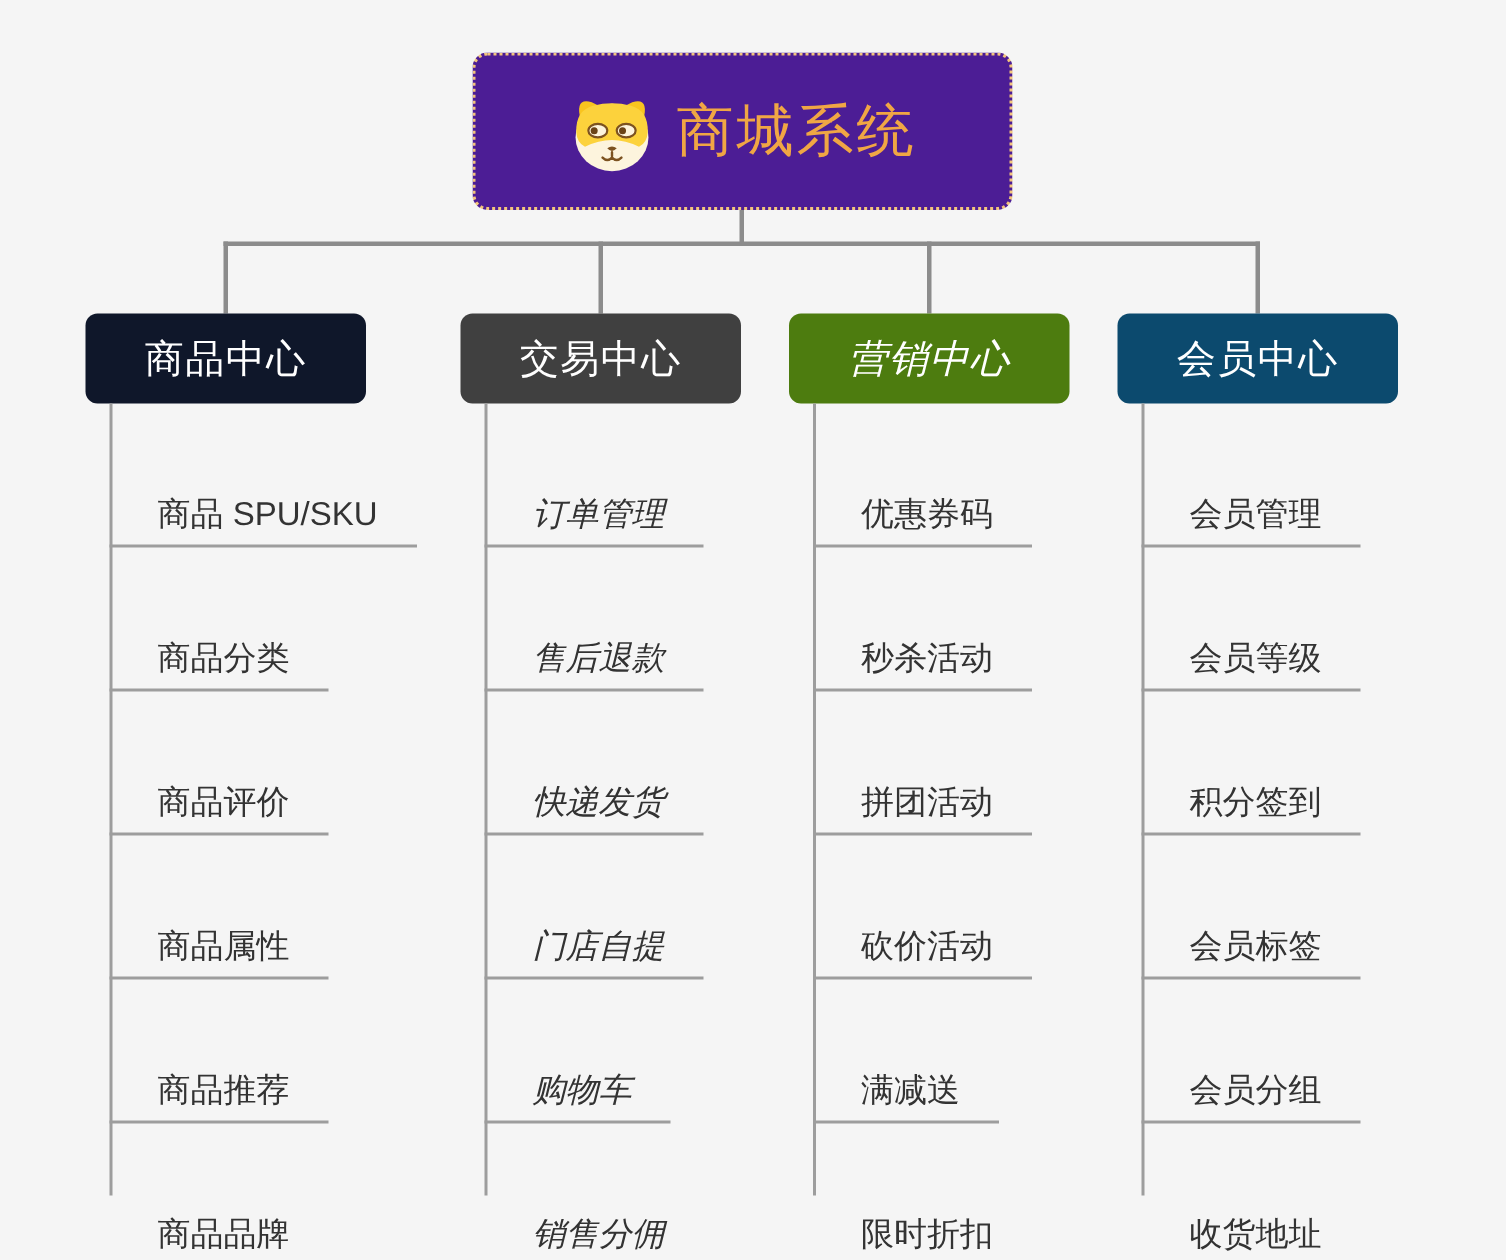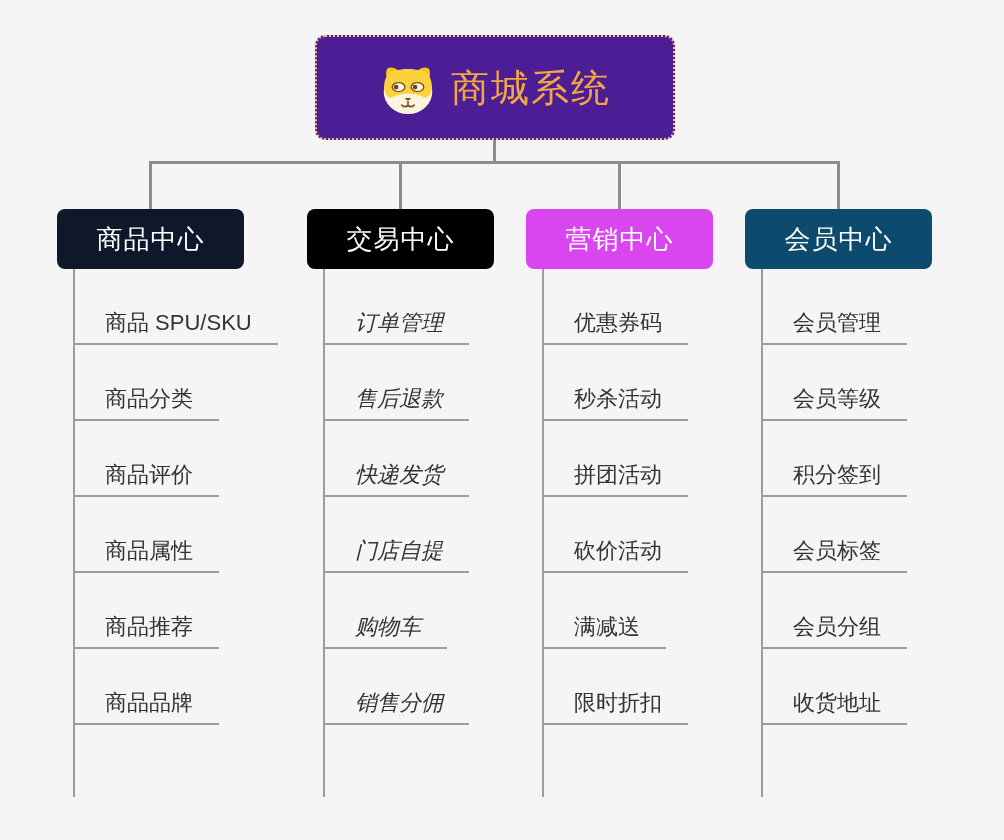--- a/index.html
+++ b/index.html
@@ -29,21 +29,21 @@
   .branch-header{
     position:absolute;top:209px;width:187px;height:60px;
     border-radius:8px;color:#ffffff;font-size:26px;
     display:flex;align-items:center;justify-content:center;
     letter-spacing:1px;cursor:default;
   }
   
   .leaves{position:absolute;top:269px;}
   .leaves .vline{position:absolute;left:0;top:0;width:2px;height:528px;background:#9d9d9d;}
   .leaf{
-    height:76px;box-sizing:border-box;
+    height:96px;box-sizing:border-box;
     display:flex;align-items:flex-end;
     width:max-content;white-space:nowrap;
     border-bottom:2px solid #9d9d9d;
     padding:0 26px 5px 32px;
     font-size:22px;color:#333333;
     cursor:default;
   }
 </style>
 </head>
 <body>
@@ -77,32 +77,32 @@
       <div class="leaves" style="left: 73px;">
         <div class="vline"></div>
         <div class="leaf">商品 SPU/SKU</div>
         <div class="leaf">商品分类</div>
         <div class="leaf">商品评价</div>
         <div class="leaf">商品属性</div>
         <div class="leaf">商品推荐</div>
         <div class="leaf">商品品牌</div>
       </div>
       <div class="conn stub" style="left: 399px;"></div>
-      <div class="branch-header" style="left: 307px; background: #000000;">交易中心</div>
+      <div class="branch-header" style="left: 307px; background: #404040;">交易中心</div>
       <div class="leaves" style="left: 323px; font-style: italic;">
         <div class="vline"></div>
         <div class="leaf">订单管理</div>
         <div class="leaf">售后退款</div>
         <div class="leaf">快递发货</div>
         <div class="leaf">门店自提</div>
         <div class="leaf">购物车</div>
         <div class="leaf">销售分佣</div>
       </div>
       <div class="conn stub" style="left: 618px;"></div>
-      <div class="branch-header" style="left: 526px; background: #d946ef;">营销中心</div>
+      <div class="branch-header" style="left: 526px; background: #4d7c0f; font-style: italic;">营销中心</div>
       <div class="leaves" style="left: 542px;">
         <div class="vline"></div>
         <div class="leaf">优惠券码</div>
         <div class="leaf">秒杀活动</div>
         <div class="leaf">拼团活动</div>
         <div class="leaf">砍价活动</div>
         <div class="leaf">满减送</div>
         <div class="leaf">限时折扣</div>
       </div>
       <div class="conn stub" style="left: 837px;"></div>

